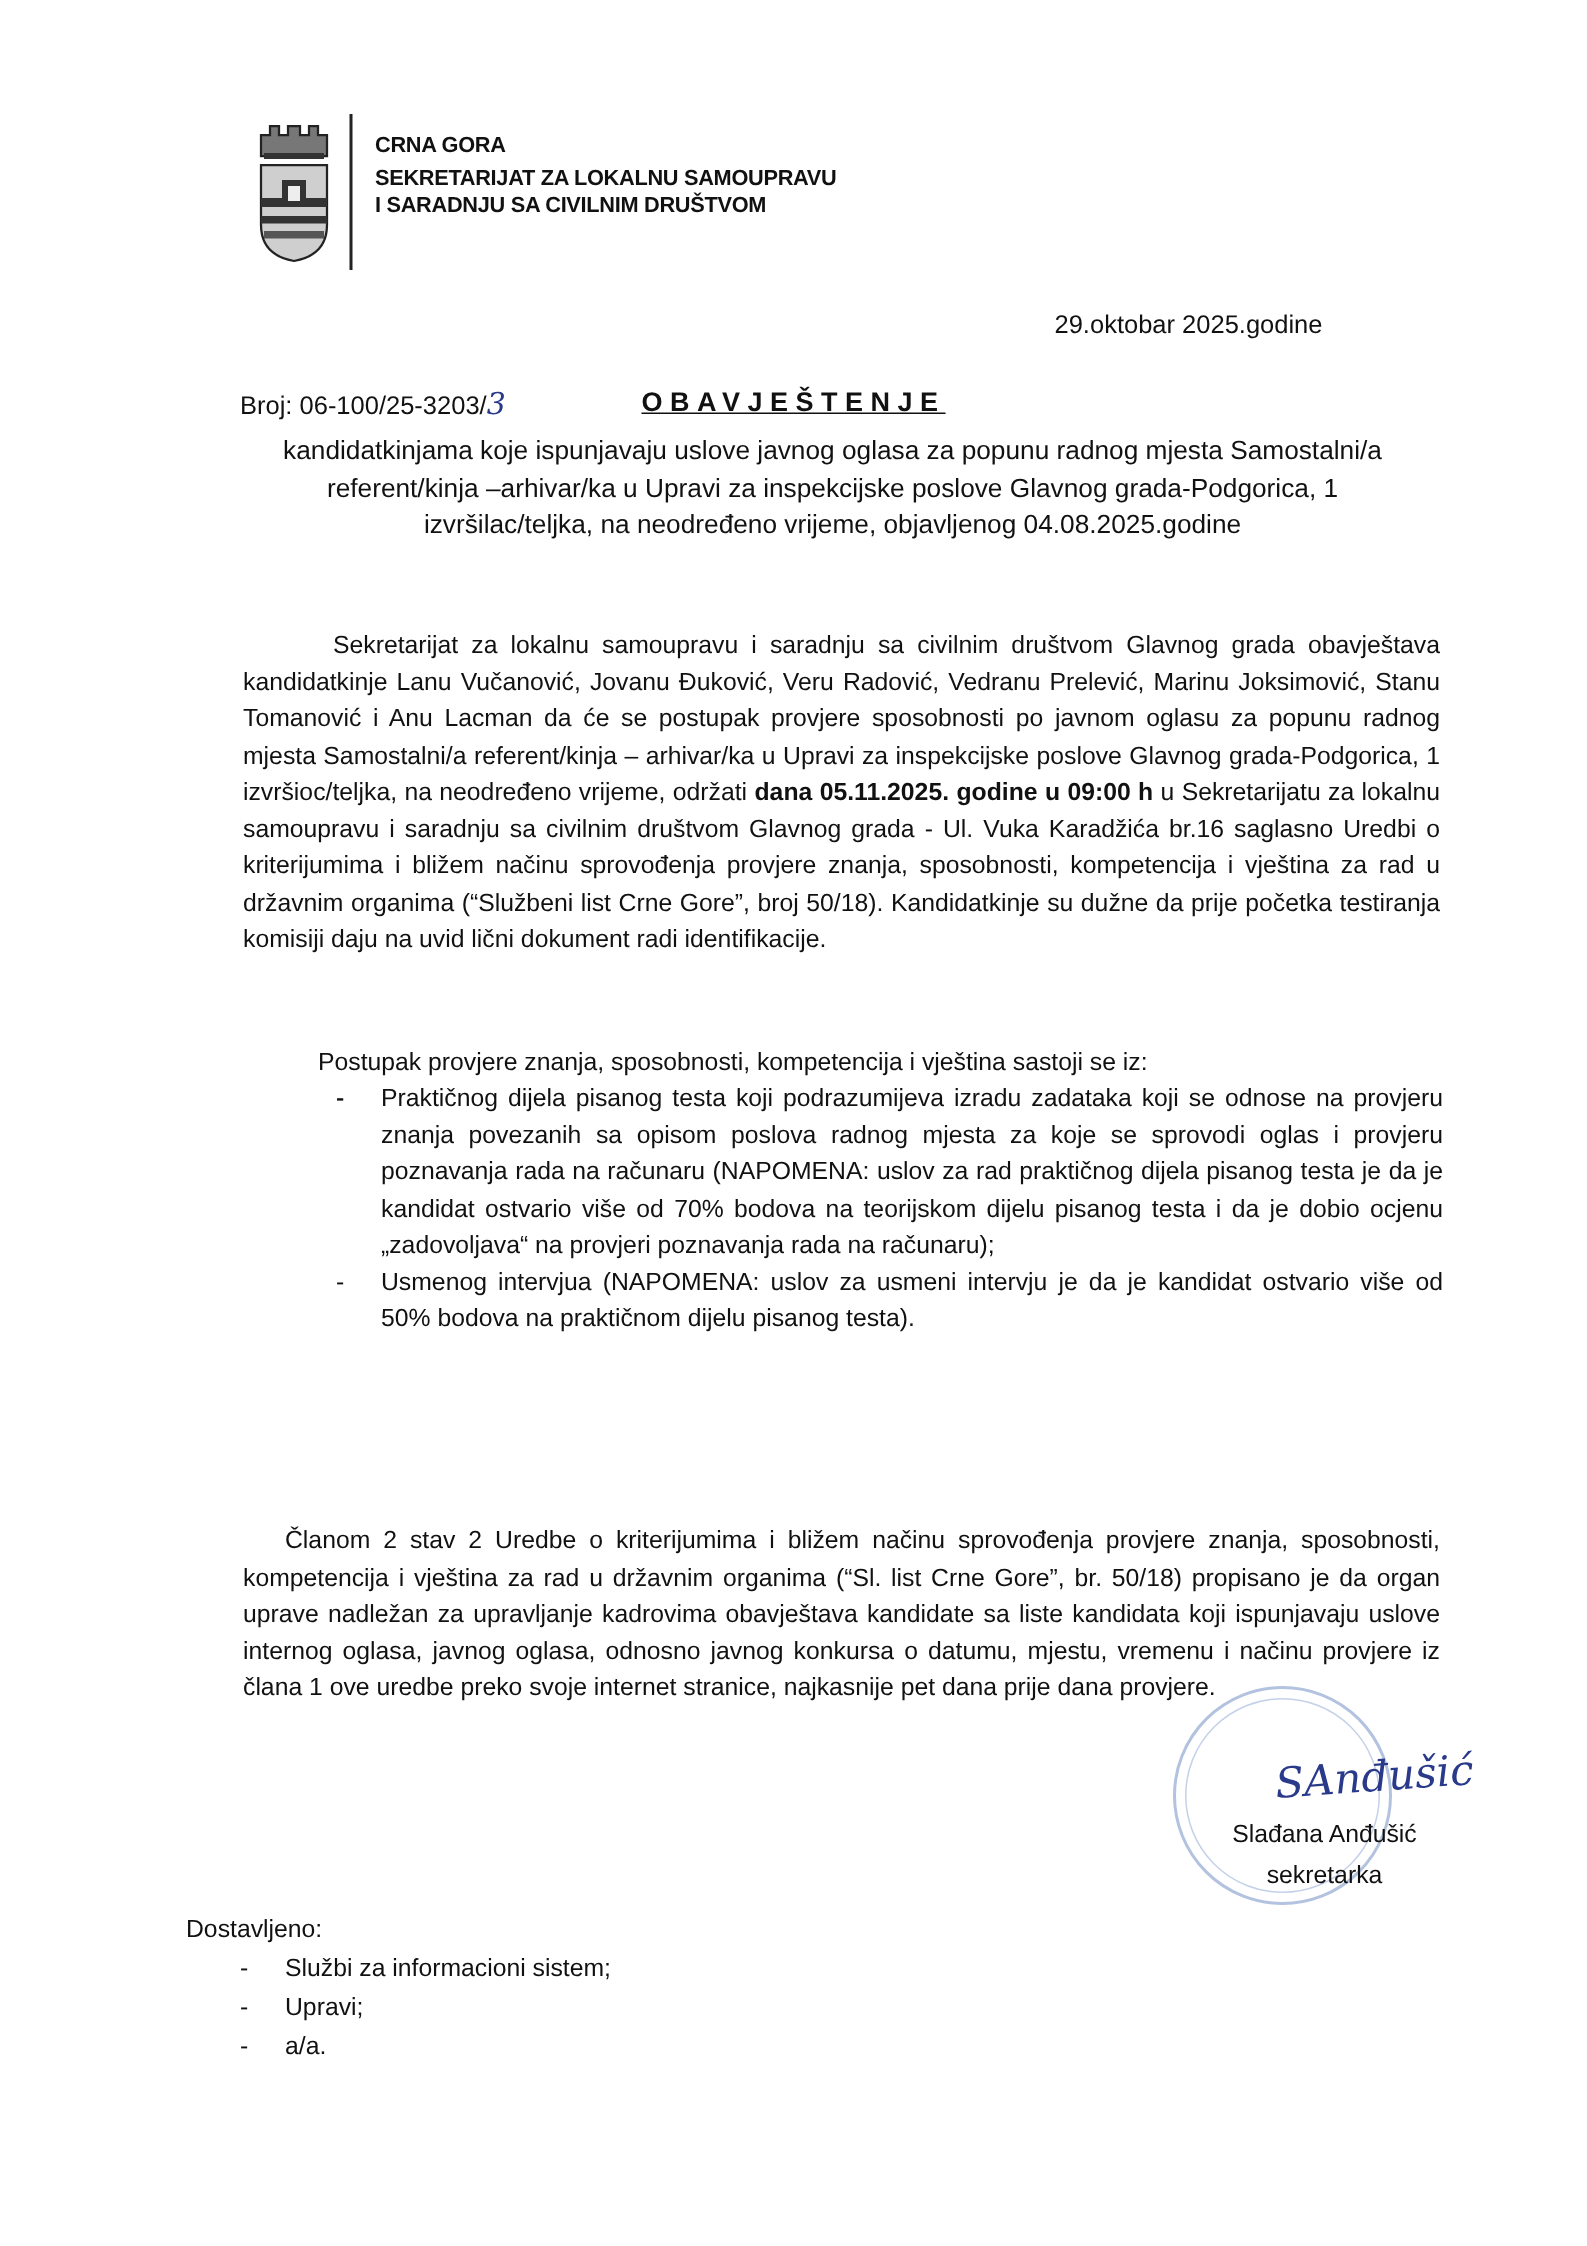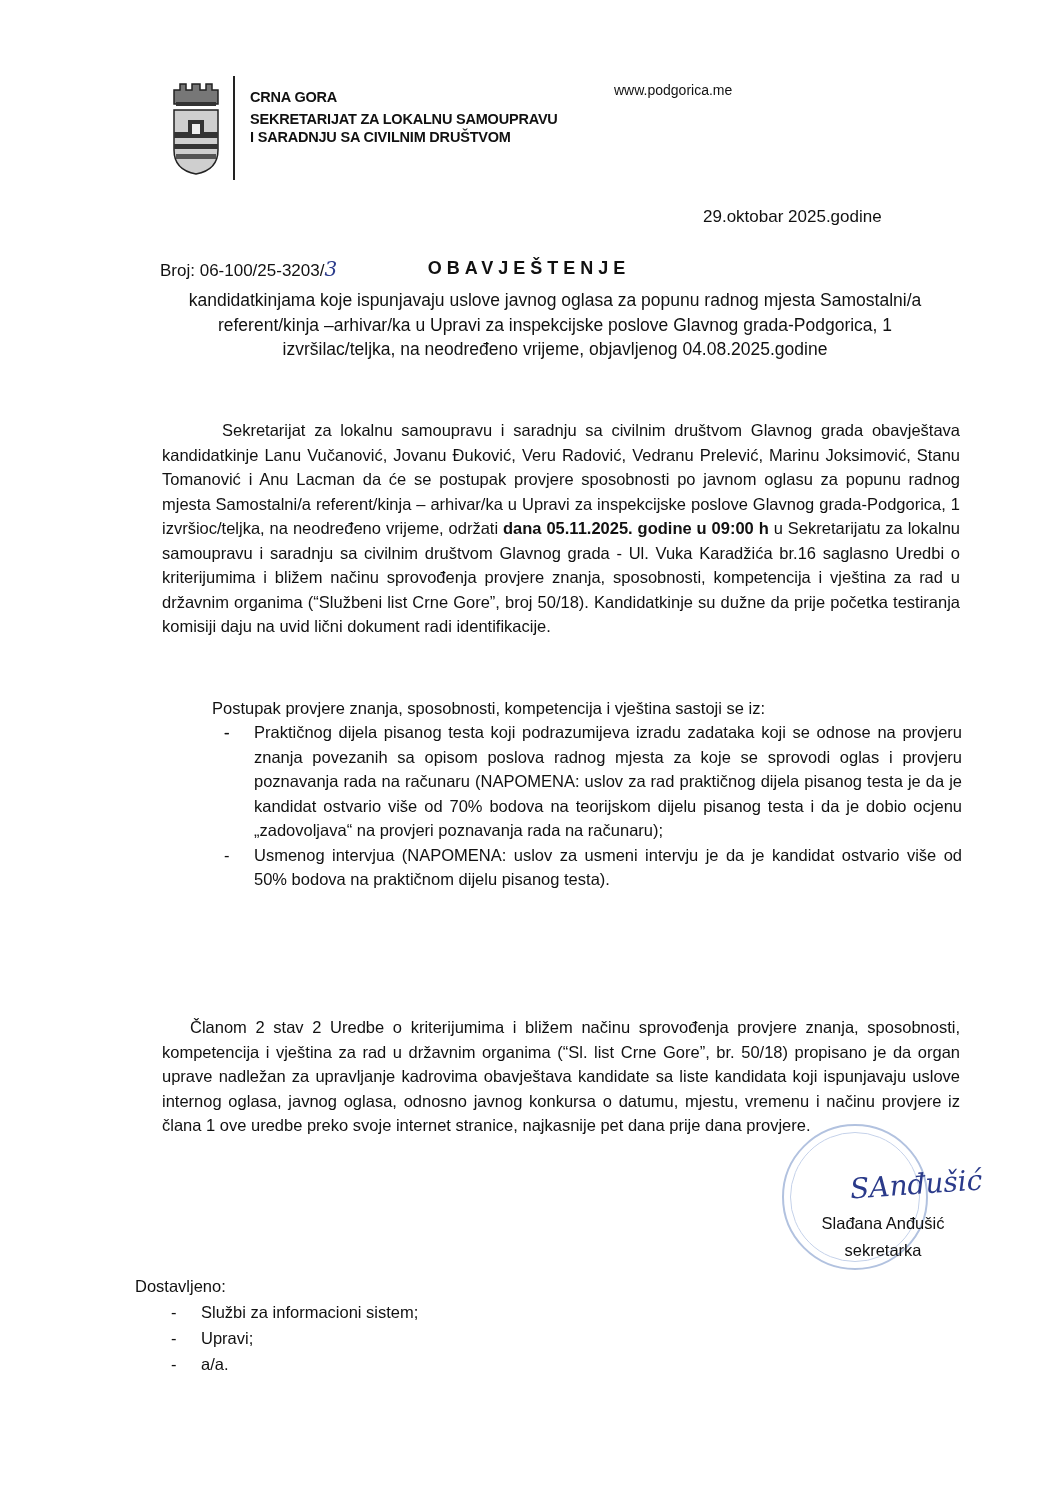--- a/index.html
+++ b/index.html
@@ -12,38 +12,38 @@
   .vline { left: 233px; top: 76px; width: 2px; height: 104px; background: #222; }
   .org { left: 250px; top: 86px; font-size: 14.5px; line-height: 22px; letter-spacing: -0.2px; }
   .org div { white-space: nowrap; font-weight: bold; }
   .org .l3 { margin-top: 2px; line-height: 18px; }
   .contact { left: 614px; top: 78px; font-size: 14px; line-height: 24px; white-space: nowrap; }
 
   .broj { left: 160px; top: 213px; font-size: 17px; margin-top: 44px; }
   .broj .hand { font-family: "DejaVu Serif", serif; font-style: italic; color: #2a3a8a; font-size: 20px; }
   .date { left: 703px; top: 207px; font-size: 17px; }
 
-  .title { left: 0; width: 1058px; top: 258px; text-align: center; font-size: 18px; font-weight: bold; letter-spacing: 5px; }
+  .title { left: 0; width: 1058px; top: 258px; text-align: center; font-size: 18px; font-weight: bold; letter-spacing: 5px; text-decoration: underline; }
   .subtitle { left: 160px; width: 790px; top: 288px; text-align: center; font-size: 17.5px; line-height: 24.5px; }
   .subtitle b { font-weight: normal; }
 
   .body { left: 162px; width: 798px; font-size: 16.5px; line-height: 24.5px; text-align: justify; }
   .p1 { top: 418px; text-indent: 60px; }
   .p2 { top: 696px; left: 212px; width: 748px; }
   .list { left: 216px; top: 720px; width: 746px; font-size: 16.5px; line-height: 24.5px; }
   .list .item { position: relative; padding-left: 38px; text-align: justify; margin-bottom: 0; }
   .list .dash { position: absolute; left: 8px; top: 0; }
   .p3 { top: 1015px; text-indent: 28px; }
 
   .stamp { left: 782px; top: 1124px; width: 142px; height: 142px; border: 2px solid #9fb3d8; border-radius: 50%; opacity: 0.8; }
   .stamp-text { position: absolute; inset: 6px; border: 1px solid #b6c6e4; border-radius: 50%; }
   .signature { left: 850px; top: 1168px; font-family: "DejaVu Serif", serif; font-style: italic; font-size: 28px; color: #2a3a8a; transform: rotate(-4deg); }
   .signer { left: 818px; top: 1210px; font-size: 16.5px; line-height: 27px; text-align: center; width: 130px; }
 
-  .dost { left: 135px; top: 1273px; font-size: 16.5px; line-height: 26px; }
+  .dost { left: 124px; top: 1273px; font-size: 16.5px; line-height: 26px; }
   .dost .li { position: relative; padding-left: 66px; }
   .dost .li .dash { position: absolute; left: 36px; }
 </style>
 </head>
 <body>
 
 <div class="abs crest">
   <svg width="52" height="98" viewBox="0 0 52 98">
     <path d="M4 12 h6 v-6 h6 v6 h6 v-6 h8 v6 h6 v-6 h6 v6 h6 v14 h-44 z" fill="#777" stroke="#222" stroke-width="1.5"></path>
     <rect x="6" y="24" width="40" height="4" fill="#333"></rect>
@@ -54,21 +54,20 @@
     <rect x="6" y="76" width="40" height="5" fill="#555"></rect>
   </svg>
 </div>
 <div class="abs vline"></div>
 <div class="abs org">
   <div>CRNA GORA</div>
   <div class="l3">SEKRETARIJAT ZA LOKALNU SAMOUPRAVU</div>
   <div style="line-height:18px">I SARADNJU SA CIVILNIM DRUŠTVOM</div>
 </div>
 <div class="abs contact">
-  <div>www.podgorica.me</div>
 </div>
 
 <div class="abs broj">
   <span>Broj: 06-100/25-3203/</span><span class="hand">3</span>
 </div>
 <div class="abs date">29.oktobar 2025.godine</div>
 
 <div class="abs title">OBAVJEŠTENJE</div>
 <div class="abs subtitle" id="subtitle"><b>kandidatkinjama koje </b><b>ispunjavaju </b><span>uslove javnog </span><b>oglasa za popunu </b><span>radnog mjesta Samostalni/a </span><b>referent/kinja –arhivar/ka u Upravi za inspekcijske </b><span>poslove  Glavnog grada-Podgorica, </span><b>1 izvršilac/teljka, </b><span>na neodređeno vrijeme, </span><b>objavljenog 04.08.2025.godine</b></div>
 

